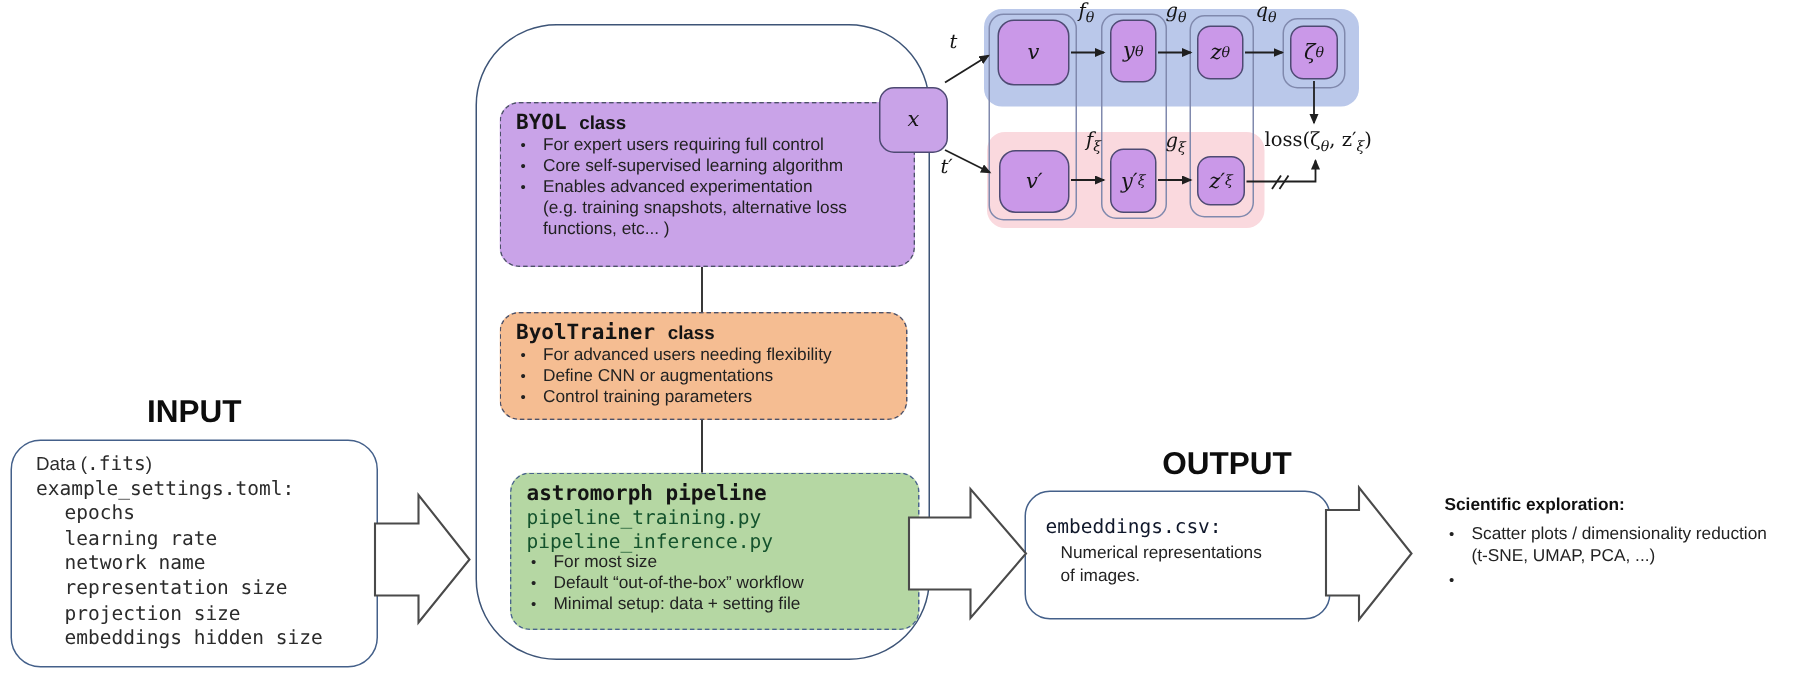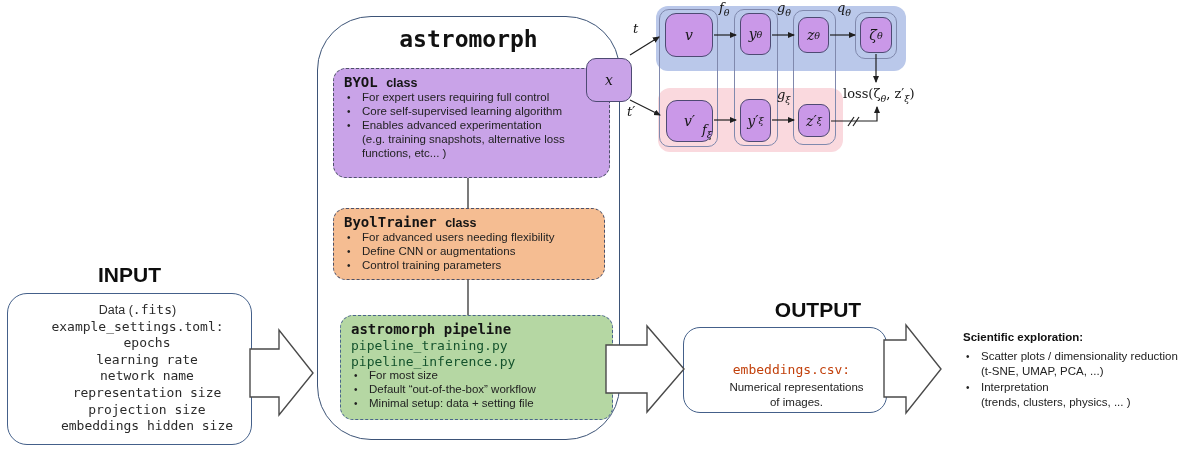--- a/index.html
+++ b/index.html
@@ -5,21 +5,21 @@
   html,body{margin:0;padding:0;background:#fff;}
   .canvas{position:relative;width:1200px;height:451px;background:#fff;overflow:hidden;
           font-family:"Liberation Sans",sans-serif;}
   .abs{position:absolute;}
 
   
   .sec-title{position:absolute;font:bold 21px "Liberation Sans",sans-serif;color:#0d0d0d;
              text-align:center;white-space:nowrap;}
 
   
-  .io-box{position:absolute;background:#fff;border:1.6px solid #44608a;box-sizing:border-box;text-align:center;}
+  .io-box{position:absolute;background:#fff;border:1.6px solid #44608a;box-sizing:border-box;}
   .in-line{font:13px "DejaVu Sans Mono",monospace;color:#2b2b2b;line-height:16.6px;white-space:nowrap;}
   .sanstext{font:12.5px "Liberation Sans",sans-serif;color:#2b2b2b;}
   .monotext{font:13px "DejaVu Sans Mono",monospace;color:#2b2b2b;}
 
   
   .container{position:absolute;left:317px;top:16px;width:303px;height:424px;
              border:1.5px solid #3d5477;border-radius:54px;background:#fff;box-sizing:border-box;}
   .astro-title{position:absolute;left:317px;top:26px;width:303px;text-align:center;
                font:bold 23px "DejaVu Sans Mono",monospace;color:#111;}
 
@@ -29,21 +29,21 @@
   .cbox-trainer{left:333px;top:208px;width:272px;height:72px;background:#f5bd92;border:1.6px dashed #4c5168;}
   .cbox-pipeline{left:340px;top:315px;width:273px;height:105px;background:#b5d7a3;border:1.6px dashed #49648c;}
   .chead{font:bold 14px "DejaVu Sans Mono",monospace;color:#141414;line-height:17px;white-space:nowrap;}
   .chead .type{font:bold 12.5px "Liberation Sans",sans-serif;}
   .li{display:flex;font:11.5px "Liberation Sans",sans-serif;line-height:13.9px;color:#222;}
   .li .bm{flex:none;width:15px;padding-left:3px;font-size:10px;}
   .li .bt{white-space:pre-line;}
   .file-line{font:13px "DejaVu Sans Mono",monospace;color:#14532d;line-height:15.5px;white-space:nowrap;}
 
   
-  .out-file{font:13px "DejaVu Sans Mono",monospace;color:#c2410c;line-height:16px;margin-top:18px;}
+  .out-file{font:13px "DejaVu Sans Mono",monospace;color:#0f172a;line-height:16px;}
   .out-desc{font:11.5px "Liberation Sans",sans-serif;color:#222;line-height:15px;
             white-space:pre-line;margin:2px 0 0 10px;}
 
   
   .exp-head{font:bold 11.5px "Liberation Sans",sans-serif;color:#101010;line-height:15px;}
   .exp .li{line-height:15.4px;}
 
   
   .band{position:absolute;border-radius:12px;}
   .band-blue{left:656px;top:6px;width:250px;height:65px;background:#bac8ea;}
@@ -71,21 +71,20 @@
     <div class="in-line">example_settings.toml:</div>
     <div class="in-line" style="padding-left:19px;">epochs</div>
     <div class="in-line" style="padding-left:19px;">learning rate</div>
     <div class="in-line" style="padding-left:19px;">network name</div>
     <div class="in-line" style="padding-left:19px;">representation size</div>
     <div class="in-line" style="padding-left:19px;">projection size</div>
     <div class="in-line" style="padding-left:19px;">embeddings hidden size</div>
   </div>
 
   <div class="container"></div>
-  <div class="astro-title">astromorph</div>
 
   <div class="cbox cbox-byol">
     <div class="chead"><span>BYOL</span> <span class="type">class</span></div>
     <div class="li">
         <span class="bm">•</span>
         <span class="bt">For expert users requiring full control</span>
       </div>
     <div class="li">
         <span class="bm">•</span>
         <span class="bt">Core self-supervised learning algorithm</span>
@@ -141,22 +140,20 @@
 
   <div class="abs exp" style="left:963px;top:330px;width:237px;">
     <div class="exp-head">Scientific exploration:</div>
     <div class="li" style="margin-top:4px;">
         <span class="bm">•</span>
         <span class="bt">Scatter plots / dimensionality reduction
 (t-SNE, UMAP, PCA, ...)</span>
       </div>
     <div class="li">
         <span class="bm">•</span>
-        <span class="bt">Interpretation
-(trends, clusters, physics, ... )</span>
       </div>
   </div>
 
   <div class="band band-blue"></div>
   <div class="band band-pink"></div>
 
   <div class="colbox" style="left:659px;top:9px;width:59px;height:138px;"></div>
   <div class="colbox" style="left:734px;top:9px;width:44px;height:137px;"></div>
   <div class="colbox" style="left:793px;top:10px;width:43px;height:135px;"></div>
   <div class="colbox" style="left:855px;top:12px;width:42px;height:47px;"></div>
@@ -193,21 +190,21 @@
   <div class="node" style="left:798px;top:104px;width:32px;height:33px;">
       <span>z′</span>
       <sub>ξ</sub>
     </div>
 
   <span class="elbl" style="left:633px;top:21px;">t</span>
   <span class="elbl" style="left:627px;top:104px;">t′</span>
   <span class="elbl" style="left:719px;top:0px;"><span>f</span><sub>θ</sub></span>
   <span class="elbl" style="left:777px;top:0px;"><span>g</span><sub>θ</sub></span>
   <span class="elbl" style="left:837px;top:0px;"><span>q</span><sub>θ</sub></span>
-  <span class="elbl" style="left:702px;top:86px;margin-top:36px;"><span>f</span><sub>ξ</sub></span>
+  <span class="elbl" style="left:724px;top:86px;"><span>f</span><sub>ξ</sub></span>
   <span class="elbl" style="left:777px;top:87px;"><span>g</span><sub>ξ</sub></span>
 
   <span class="loss" style="left:843px;top:86px;"><span>loss(ζ</span><sub>θ</sub><span>, z′</span><sub>ξ</sub><span>)</span></span>
 
   <svg class="overlay" width="1200" height="451" viewBox="0 0 1200 451">
     <defs>
       <marker id="ah" markerWidth="8" markerHeight="8" refX="6" refY="3" orient="auto" markerUnits="userSpaceOnUse">
         <path d="M0,0 L7,3 L0,6 Z" fill="#1f1f1f"></path>
       </marker>
     </defs>

